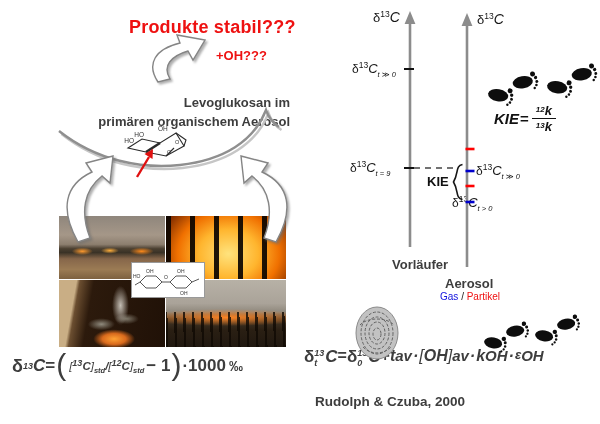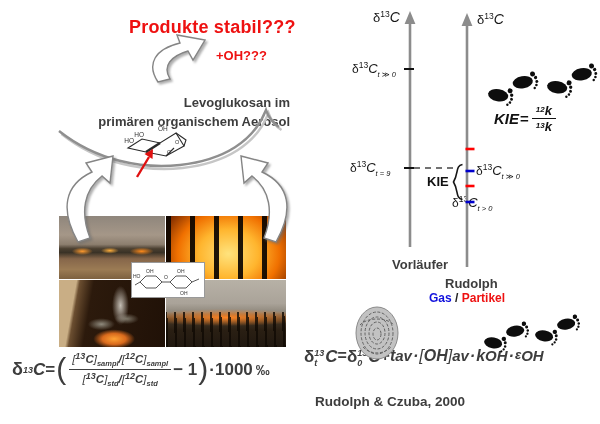--- a/index.html
+++ b/index.html
@@ -49,21 +49,21 @@
 
   
   .axlbl{position:absolute;font-weight:400;color:#161616;font-size:13px;white-space:nowrap}
   .axlbl .c{font-style:italic;font-size:14px}
   .axlbl sup{font-size:8.5px;vertical-align:5px;letter-spacing:0}
   .axlbl sub{font-size:7.5px;font-style:italic;vertical-align:-4px}
   .axlbl-sm{font-size:12px}
   .axlbl-sm .c{font-size:13px}
   #kie-lbl{position:absolute;left:427px;top:174px;font-weight:700;font-size:13px;color:#111}
   .gray-h{position:absolute;font-weight:700;font-size:13px;color:#3d3d3d;white-space:nowrap}
-  #phase{position:absolute;left:429px;top:291px;font-weight:700;font-size:12px;white-space:nowrap}
+  #phase{position:absolute;left:440px;top:291px;font-weight:400;font-size:10px;white-space:nowrap}
   #phase .gas{color:#1111dd}
   #phase .sep{color:#222}
   #phase .part{color:#ee1111}
 
   
   .eqtxt{color:#3d3d3d;font-weight:700;font-style:italic}
   #eq1{position:absolute;left:12px;top:351px;display:flex;align-items:center;font-size:17px}
   #eq1 .delta{font-style:normal;font-size:18px}
   #eq1 sup{font-size:9px}
   #eq1 .paren{font-size:30px;font-weight:400;font-style:normal;line-height:1;margin:0 1px;transform:translateY(-1px)}
@@ -213,23 +213,20 @@
 <div id="ct1" class="cloud-title">Levoglukosan im</div>
 <div id="ct2" class="cloud-title">primären organischem Aerosol</div>
 
 <div id="eq1" class="eqtxt">
   <span class="delta">δ</span>
     <sup>13</sup>
     <span>C</span>
   <span class="up">=</span>
     <span class="paren">(</span>
   <span class="frac">
-    <span class="num">
-      <span class="iso-term"><span class="br">[</span><sup>13</sup><span>C</span><span class="br">]</span><sub>sampl</sub></span><span>/</span><span class="iso-term"><span class="br">[</span><sup>12</sup><span>C</span><span class="br">]</span><sub>sampl</sub></span>
-    </span>
     <span class="den">
       <span class="iso-term"><span class="br">[</span><sup>13</sup><span>C</span><span class="br">]</span><sub>std</sub></span><span>/</span><span class="iso-term"><span class="br">[</span><sup>12</sup><span>C</span><span class="br">]</span><sub>std</sub></span>
     </span>
   </span>
   <span class="up">− 1</span>
     <span class="paren">)</span>
     <span class="up">·</span>
     <span class="up">1000</span>
     <span class="permil">‰</span>
 </div>
@@ -248,21 +245,21 @@
 <div id="kie-eq">
   <span>KIE</span>
     <span style="font-style:normal;margin:0 1px">=</span>
   <span class="kfrac">
     <span class="num"><sup>12</sup><span>k</span></span>
     <span class="den"><sup>13</sup><span>k</span></span>
   </span>
 </div>
 
 <div class="gray-h" style="left:392px;top:257px">Vorläufer</div>
-<div class="gray-h" style="left:445px;top:276px">Rudolph</div>
+<div class="gray-h" style="left:445px;top:276px">Aerosol</div>
 
 <div id="phase">
   <span class="gas">Gas</span>
   <span class="sep">/</span>
   <span class="part">Partikel</span>
 </div>
 
 <div id="eq2" class="eqtxt">
   <span class="delta">δ</span>
     <span class="stack">

